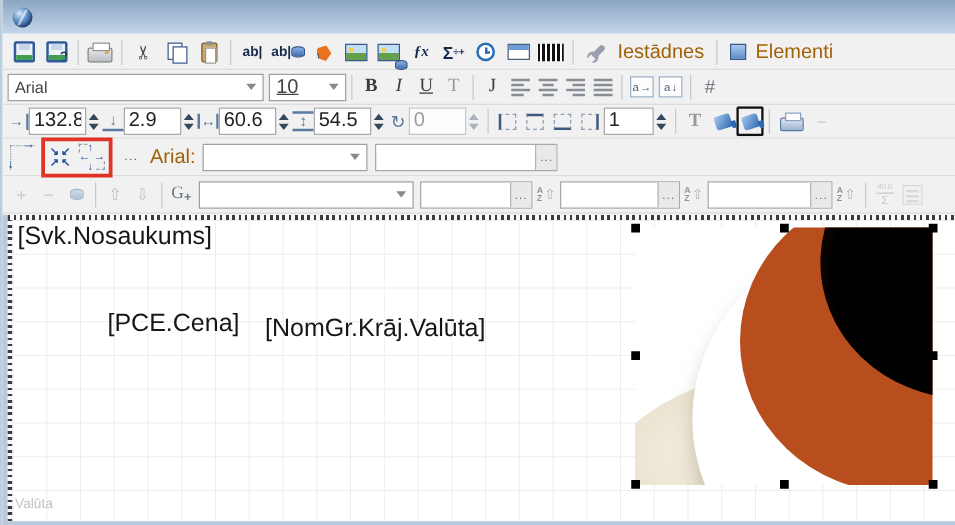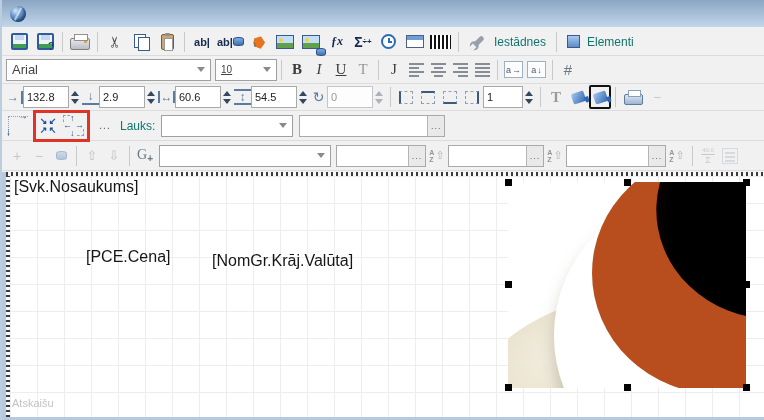--- a/index.html
+++ b/index.html
@@ -21,21 +21,21 @@
   .appicon::after{content:""; position:absolute; left:7px; top:1px; width:2px; height:14px;
     background:rgba(255,255,255,.55); transform:rotate(28deg); }
   
   .row{ display:flex; align-items:center; padding:0 4px; background:#f1f1f1;
         border-bottom:1px solid #dcdcdc; }
   .r1{height:28px;} .r2{height:28px;} .r3{height:27px;} .r4{height:30px;} .r5{height:30px;}
   .sep{ width:1px; height:20px; background:#c9c9c9; margin:0 4px; flex:0 0 auto;}
   .tbtn{ height:24px; min-width:26px; padding:0 2px; display:flex; align-items:center;
          justify-content:center; border-radius:2px; flex:0 0 auto; }
   .tbtn.narrow{min-width:22px;}
-  .lbl{ font-size:12px; color:#0f766e; }
+  .lbl{ font-size:16px; color:#a16207; }
   .dis{ opacity:.5; }
   
   .floppy{width:17px;height:17px;border:2px solid #2f5b9d;background:#eef3fa;border-radius:2px;position:relative;}
   .floppy::before{content:"";position:absolute;left:2px;top:0;width:9px;height:5px;background:#c8d6ea;}
   .floppy::after{content:"";position:absolute;left:0px;bottom:0px;width:13px;height:4px;background:#3f9e4f;}
   .qmark{position:absolute;right:-3px;bottom:-4px;font-size:11px;font-weight:bold;color:#1c3c66;background:transparent;}
   .printer1{width:20px;height:12px;background:linear-gradient(#e9e9e9,#b9bec6);border:1px solid #808archive0;border:1px solid #808080;border-radius:2px;position:relative;margin-top:4px;}
   .printer1::before{content:"";position:absolute;left:3px;top:-5px;width:12px;height:5px;background:#fff;border:1px solid #909090;}
   .printer1::after{content:"";position:absolute;right:2px;top:2px;width:3px;height:2px;background:#e4a23c;}
   .scis{font-size:15px;color:#4a4a4a;transform:rotate(-90deg);}
@@ -84,21 +84,21 @@
   .al.j{background-size:15px 2px,15px 2px,15px 2px,15px 2px;background-position:0 0,0 4px,0 8px,0 12px;}
   .dirbox{width:19px;height:17px;border:1px solid #9db0c4;display:flex;align-items:center;justify-content:center;
           gap:1px;font-size:9px;color:#44597a;background:#fdfdfd;}
   .hash{font-size:15px;color:#6e7680;}
   
   .mini{width:17px;display:flex;align-items:center;justify-content:center;font-size:12px;color:#5b7aa0;flex:0 0 auto;}
   .mini.rt{border-right:2px solid #5b7aa0;padding-right:1px;height:13px;}
   .mini.bt{border-bottom:2px solid #5b7aa0;height:15px;}
   .mini.side{border-left:2px solid #5b7aa0;border-right:2px solid #5b7aa0;height:12px;}
   .mini.tb{border-top:2px solid #5b7aa0;border-bottom:2px solid #5b7aa0;height:16px;}
-  .num{width:46px;height:22px;border:1px solid #a9a9a9;font-family:inherit;font-size:11px;color:#222;
+  .num{width:46px;height:22px;border:1px solid #a9a9a9;font-family:inherit;font-size:16px;color:#222;
        padding:0 3px;background:#fff;flex:0 0 auto;}
   .num:disabled,.num.gr{color:#9a9a9a;border-color:#c6c6c6;background:#fdfdfd;}
   .spin{display:flex;flex-direction:column;gap:3px;margin:0 3px 0 2px;flex:0 0 auto;}
   .spin .up{width:0;height:0;border-left:4px solid transparent;border-right:4px solid transparent;border-bottom:5px solid #33475e;}
   .spin .dn{width:0;height:0;border-left:4px solid transparent;border-right:4px solid transparent;border-top:5px solid #33475e;}
   .spin.gr .up{border-bottom-color:#a9b2bd;} .spin.gr .dn{border-top-color:#a9b2bd;}
   .bb{width:22px;height:22px;display:flex;align-items:center;justify-content:center;flex:0 0 auto;}
   .bb i{display:block;width:14px;height:13px;border:1px dashed #8fa0b5;}
   .bb.l i{border-left:2px solid #3c5a7d;} .bb.t i{border-top:2px solid #3c5a7d;}
   .bb.bt i{border-bottom:2px solid #3c5a7d;} .bb.r i{border-right:2px solid #3c5a7d;}
@@ -146,21 +146,21 @@
   .canvas{position:absolute;left:0;top:172px;right:0;bottom:0;background:#fff;}
   .blue-l{position:absolute;left:-2px;top:0;width:6px;bottom:0;background:#b7c9de;}
   .blue-b{position:absolute;left:0;right:0;bottom:0;height:3px;background:#b7c9de;}
   .hatch-t{position:absolute;left:4px;right:0;top:0;height:4px;
            background:repeating-linear-gradient(90deg,#3c3c3c 0 2px,#f8f8f8 2px 5px);}
   .hatch-l{position:absolute;left:4px;top:4px;width:4px;bottom:3px;
            background:repeating-linear-gradient(0deg,#3c3c3c 0 2px,#f8f8f8 2px 5px);}
   .sheet{position:absolute;left:8px;top:4px;right:0;bottom:3px;background:#fff;
          background-image:linear-gradient(#ededed 1px,transparent 1px),linear-gradient(90deg,#ededed 1px,transparent 1px);
          background-size:27px 27px;}
-  .ctext{position:absolute;color:#161616;font-size:16px;white-space:nowrap;}
+  .ctext{position:absolute;color:#161616;font-size:20px;white-space:nowrap;}
   .t1{left:4px;top:2px;} .t2{left:76px;top:72px;} .t3{left:202px;top:76px;}
   .bandlabel{position:absolute;left:2px;top:221px;font-size:11px;color:#c2c2c2;}
   .imgsel{position:absolute;left:498px;top:6px;width:238px;height:206px;}
   .photo{position:absolute;inset:0;overflow:hidden;background:#fff;}
   .saucer{position:absolute;left:-35px;top:120px;width:235px;height:125px;border-radius:50%;
           transform:rotate(-18deg);
           background:radial-gradient(ellipse at 45% 38%,#f6f1e4 0%,#eae3d0 45%,#d8cdb2 72%,#f0ebe0 100%);}
   .cup{position:absolute;left:46px;top:6px;width:305px;height:295px;border-radius:50%;
        background:radial-gradient(circle at 42% 45%,#ffffff 55%,#f1efe9 72%,#dad6cc 88%,#c7c2b6 100%);
        box-shadow:0 12px 16px rgba(120,110,90,.35);}
@@ -258,21 +258,21 @@
       <span class="lbl">Elementi</span>
     </div>
   </div>
 
   <div class="row r2">
     <div class="combo" style="width:205px;">
       <span class="cv">Arial</span>
       <span class="chev"></span>
     </div>
     <div class="combo" style="width:62px;margin-left:4px;">
-      <span class="cv" style="font-size:10px;text-decoration:underline;">10</span>
+      <span class="cv" style="font-size:16px;text-decoration:underline;">10</span>
       <span class="chev"></span>
     </div>
     <div class="sep"></div>
     <div class="tbtn narrow">
         <span class="fmt b">B</span>
       </div>
     <div class="tbtn narrow">
         <span class="fmt i">I</span>
       </div>
     <div class="tbtn narrow">
@@ -406,21 +406,21 @@
           <span class="gu">↑</span>
           <span class="gl">←</span>
           <span class="gr2">→</span>
           <span class="gd">↓</span>
         </span>
       </div>
     </div>
     <div class="tbtn narrow" style="margin-left:4px;">
       <span class="dotsflat">...</span>
     </div>
-    <span class="lbl" style="margin:0 6px 0 4px;">Lauks:</span>
+    <span class="lbl" style="margin:0 6px 0 4px;">Arial:</span>
     <div class="combo" style="width:132px;">
       <span class="cv"></span>
       <span class="chev"></span>
     </div>
     <div class="fld" style="width:146px;margin-left:6px;">
       <input value="" style="">
       <span class="dotbtn">...</span>
     </div>
   </div>
 
@@ -520,18 +520,18 @@
         </div>
         <span class="h tl"></span>
         <span class="h tm"></span>
         <span class="h tr"></span>
         <span class="h ml"></span>
         <span class="h mr"></span>
         <span class="h bl"></span>
         <span class="h bm"></span>
         <span class="h br"></span>
       </div>
-      <div class="bandlabel">Atskaišu</div>
+      <div class="bandlabel">Valūta</div>
     </div>
     <div class="blue-b"></div>
   </div>
 
 </div>
 
 </body></html>

